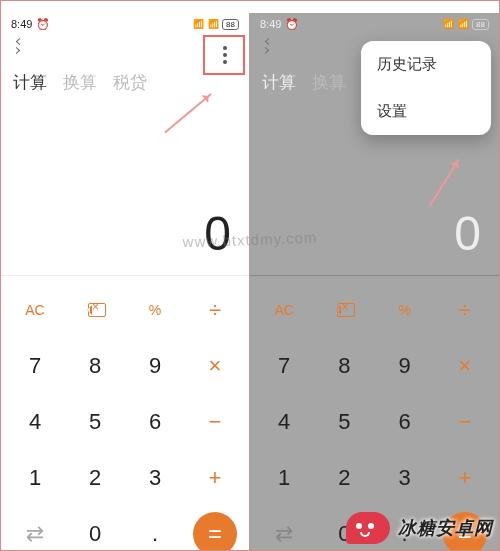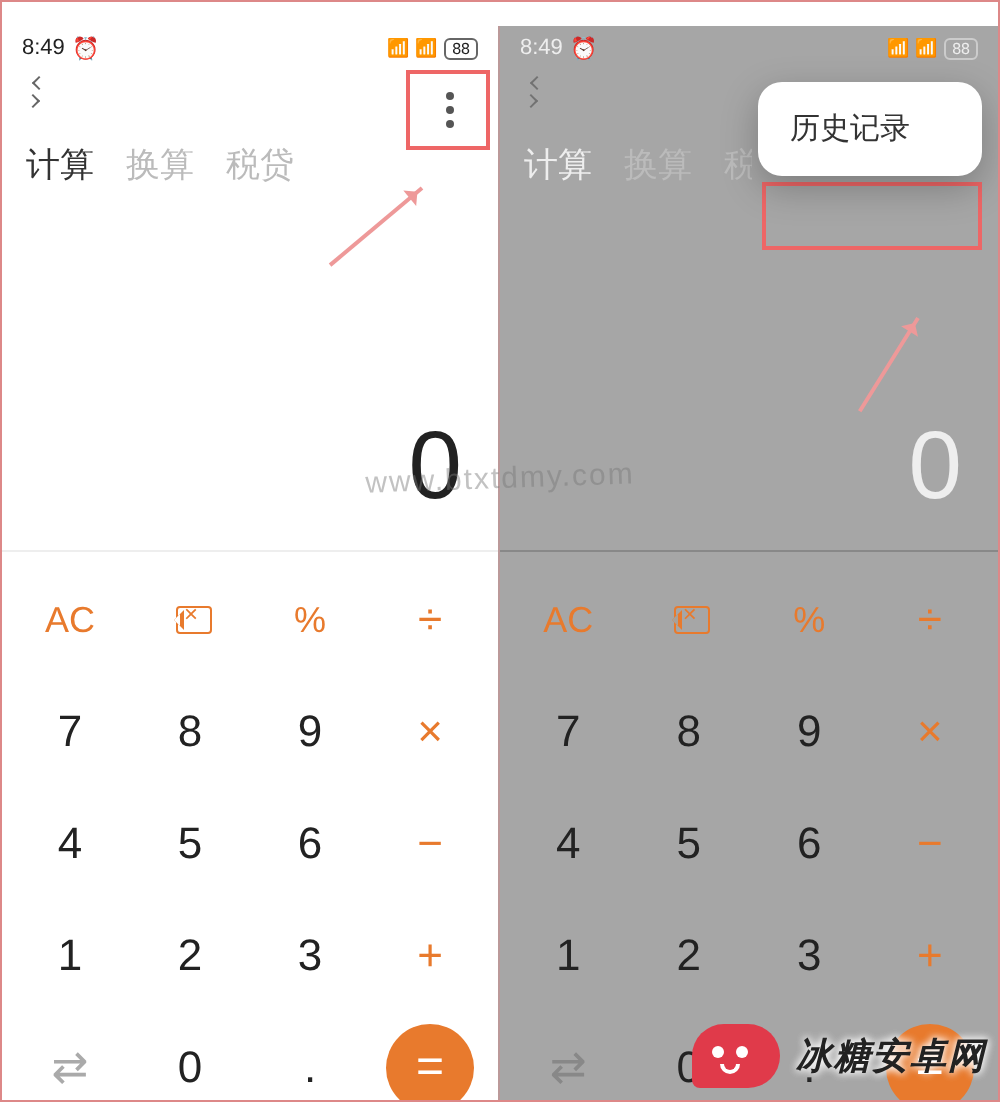--- a/index.html
+++ b/index.html
@@ -119,36 +119,36 @@
       z-index: 6;
     }
     .krow { display: flex; }
     .key {
       flex: 1;
       height: 56px;
       display: flex; align-items: center; justify-content: center;
       font-size: 22px;
       color: #222;
     }
-    .key.fn { color: #e87a2d; font-size: 18px; }
+    .key.fn { color: #e87a2d; font-size: 14px; }
     .key.op { color: #e87a2d; font-size: 22px; }
     .key.equals {
       background: #e87a2d;
       color: #fff;
       border-radius: 50%;
       width: 44px; height: 44px;
       flex: none;
       margin: 6px auto;
       font-size: 24px;
     }
     .key.equals-cell { flex: 1; display: flex; align-items: center; justify-content: center; }
     .popup-menu {
       position: absolute;
       top: 28px; right: 8px;
-      width: 112px;
+      width: 130px;
       background: #fff;
       border-radius: 12px;
       box-shadow: 0 6px 18px rgba(0,0,0,0.25);
       z-index: 10;
       overflow: hidden;
     }
     .popup-menu .mi {
       padding: 14px 16px;
       font-size: 15px;
       color: #333;
@@ -319,20 +319,21 @@
       <div class="key equals-cell">
           <div class="key equals">=</div>
         </div>
     </div>
   </div>
 
   <div class="dim-overlay"></div>
 
   <div class="popup-menu">
     <div class="mi">历史记录</div>
+    <div class="mi">设置</div>
   </div>
   <div class="highlight-box hl-menu"></div>
   <div class="arrow a2"></div>
 </div>
 
 <div class="wm-url">www.btxtdmy.com</div>
 <div class="watermark">
   <div class="wm-badge">
       <div class="wm-smile"></div>
     </div>

